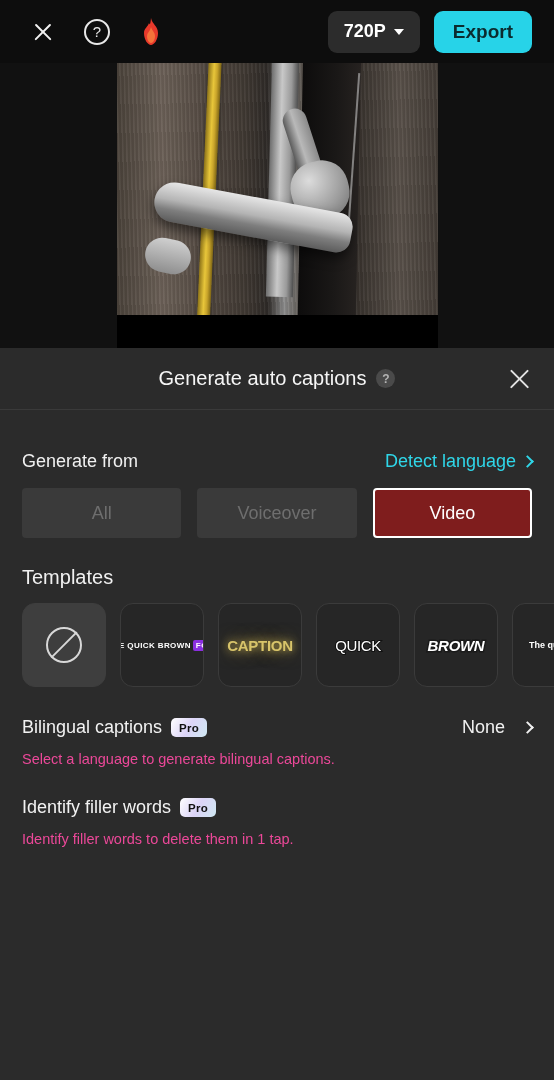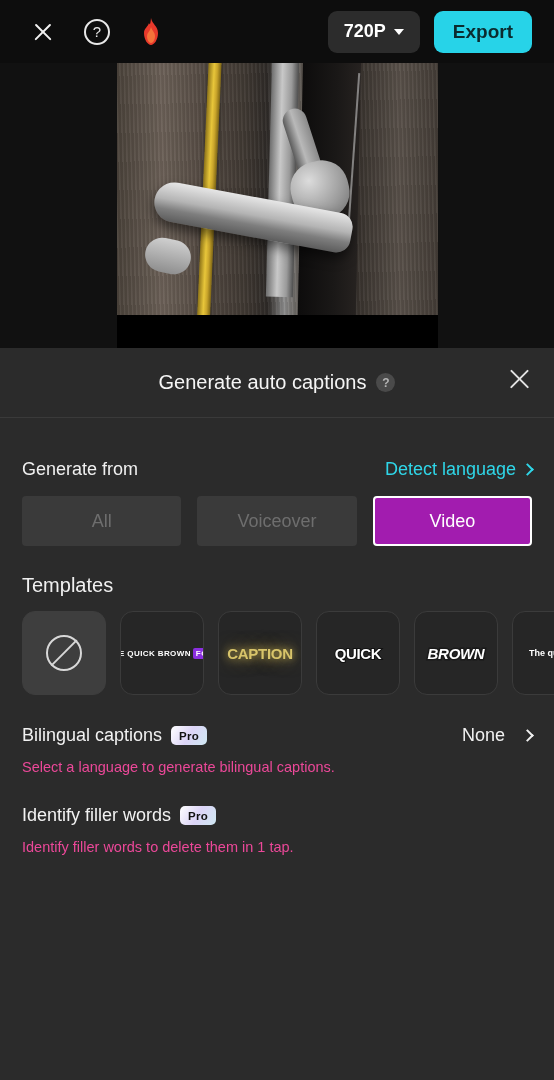--- a/index.html
+++ b/index.html
@@ -121,21 +121,21 @@
   .letterbox {
     position: absolute; left: 0; bottom: 0; width: 321px; height: 33px; background: #000;
   }
 
   
   .sheet {
     position: absolute; top: 348px; left: 0; width: 554px; height: 732px;
     background: #2b2b2b;
   }
   .sheet-header {
-    position: relative; height: 70px; display: flex; align-items: center;
+    position: relative; height: 62px; display: flex; align-items: center;
     justify-content: center; border-bottom: 1px solid #3a3a3a;
   }
   .sheet-title-wrap { display: flex; align-items: center; gap: 10px; }
   .sheet-title { color: #f5f5f5; font-size: 20px; font-weight: 400; }
   .q-badge {
     width: 19px; height: 19px; border-radius: 50%; background: #4a4a4a;
     color: #b4b4b4; font-size: 12px; display: flex; align-items: center;
     justify-content: center; font-weight: 600;
   }
   .sheet-close {
@@ -161,21 +161,21 @@
     width: 9px; height: 9px; border-right: 2.2px solid currentColor;
     border-top: 2.2px solid currentColor; transform: rotate(45deg);
   }
 
   .seg-row { display: flex; gap: 16px; margin-top: 16px; }
   .seg {
     flex: 1; height: 50px; border-radius: 4px; background: #3a3a3a;
     display: flex; align-items: center; justify-content: center;
     color: #6e6e6e; font-size: 18px; border: 2px solid transparent;
   }
-  .seg.active { color: #ffffff; border-color: #ffffff; background: #a21caf; }
+  .seg.active { color: #ffffff; border-color: #ffffff; background: #7f1d1d; }
 
   .tpl-title { color: #f0f0f0; font-size: 20px; margin-top: 28px; }
   .tpl-strip {
     display: flex; gap: 14px; margin-top: 14px; overflow: hidden;
     width: 532px;
   }
   .tpl {
     flex: 0 0 84px; height: 84px; border-radius: 13px; background: #262626;
     border: 1px solid #3b3b3b; display: flex; align-items: center;
     justify-content: center; overflow: hidden;
@@ -190,21 +190,21 @@
     height: 36px; background: #d8d8d8; transform: rotate(45deg);
   }
   .t-fox { font-size: 8px; font-weight: 700; color: #fff; letter-spacing: .4px;
            white-space: nowrap; display: flex; align-items: center; gap: 2px; }
   .t-fox .hl { background: #8b2fe0; color: #fff; padding: 1px 3px; border-radius: 2px; }
   .t-caption {
     font-size: 15px; font-weight: 800; color: #d8c46a; letter-spacing: -.3px;
     text-shadow: 0 0 9px rgba(226,200,90,0.85), 0 0 18px rgba(226,200,90,0.5);
   }
   .t-quick {
-    font-size: 15px; font-weight: 700; color: #ffffff; letter-spacing: -.4px;
+    font-size: 15px; font-weight: 400; color: #ffffff; letter-spacing: -.4px;
     -webkit-text-stroke: 2px #111; paint-order: stroke fill;
   }
   .t-brown {
     font-size: 15px; font-weight: 800; font-style: italic; color: #ffffff;
     -webkit-text-stroke: 3px #1a1a1a; paint-order: stroke fill; letter-spacing: -.3px;
   }
   .t-plain { font-size: 9px; font-weight: 700; color: #fff; white-space: nowrap; }
 
   .opt-row {
     display: flex; align-items: flex-start; justify-content: space-between;

